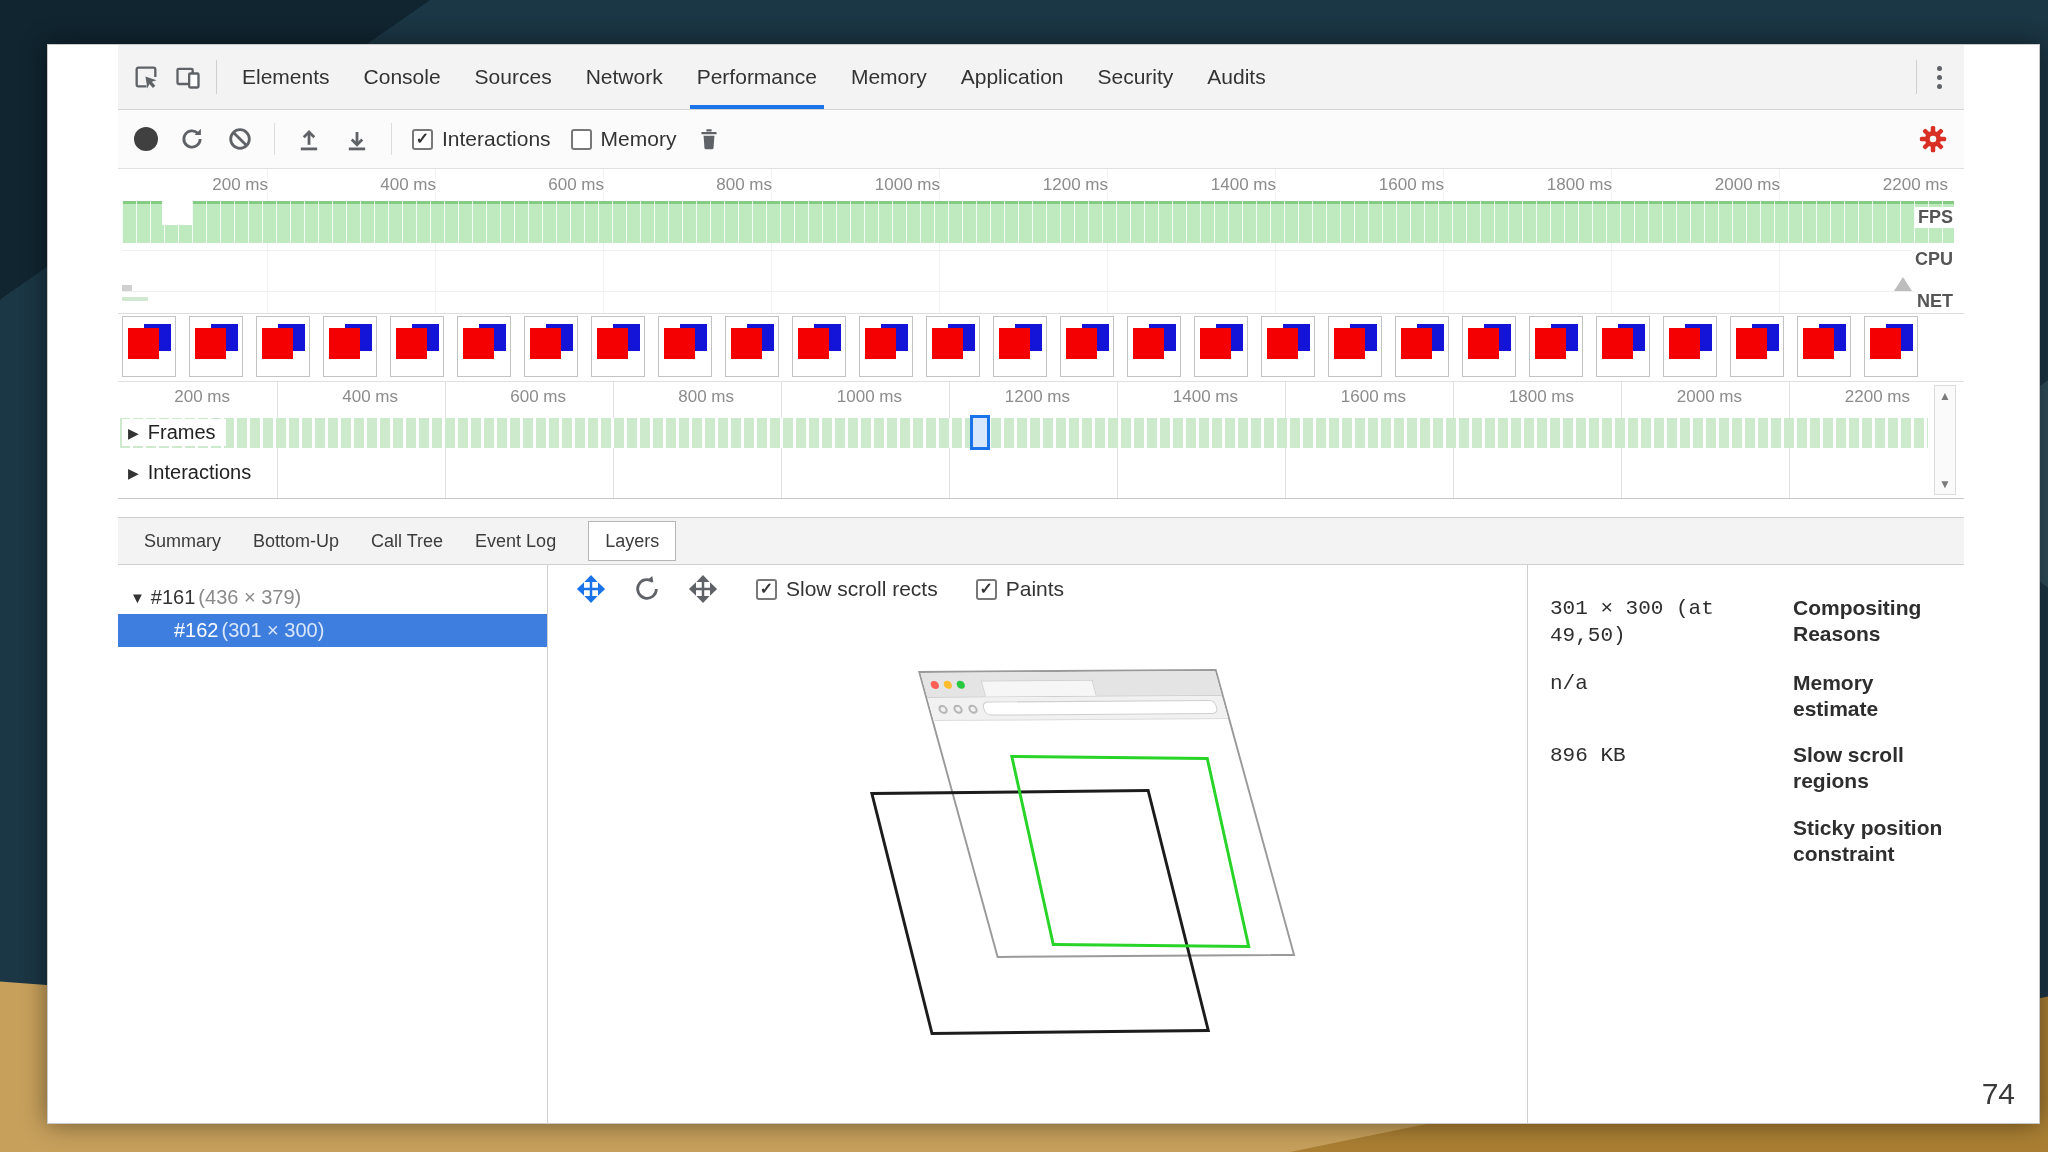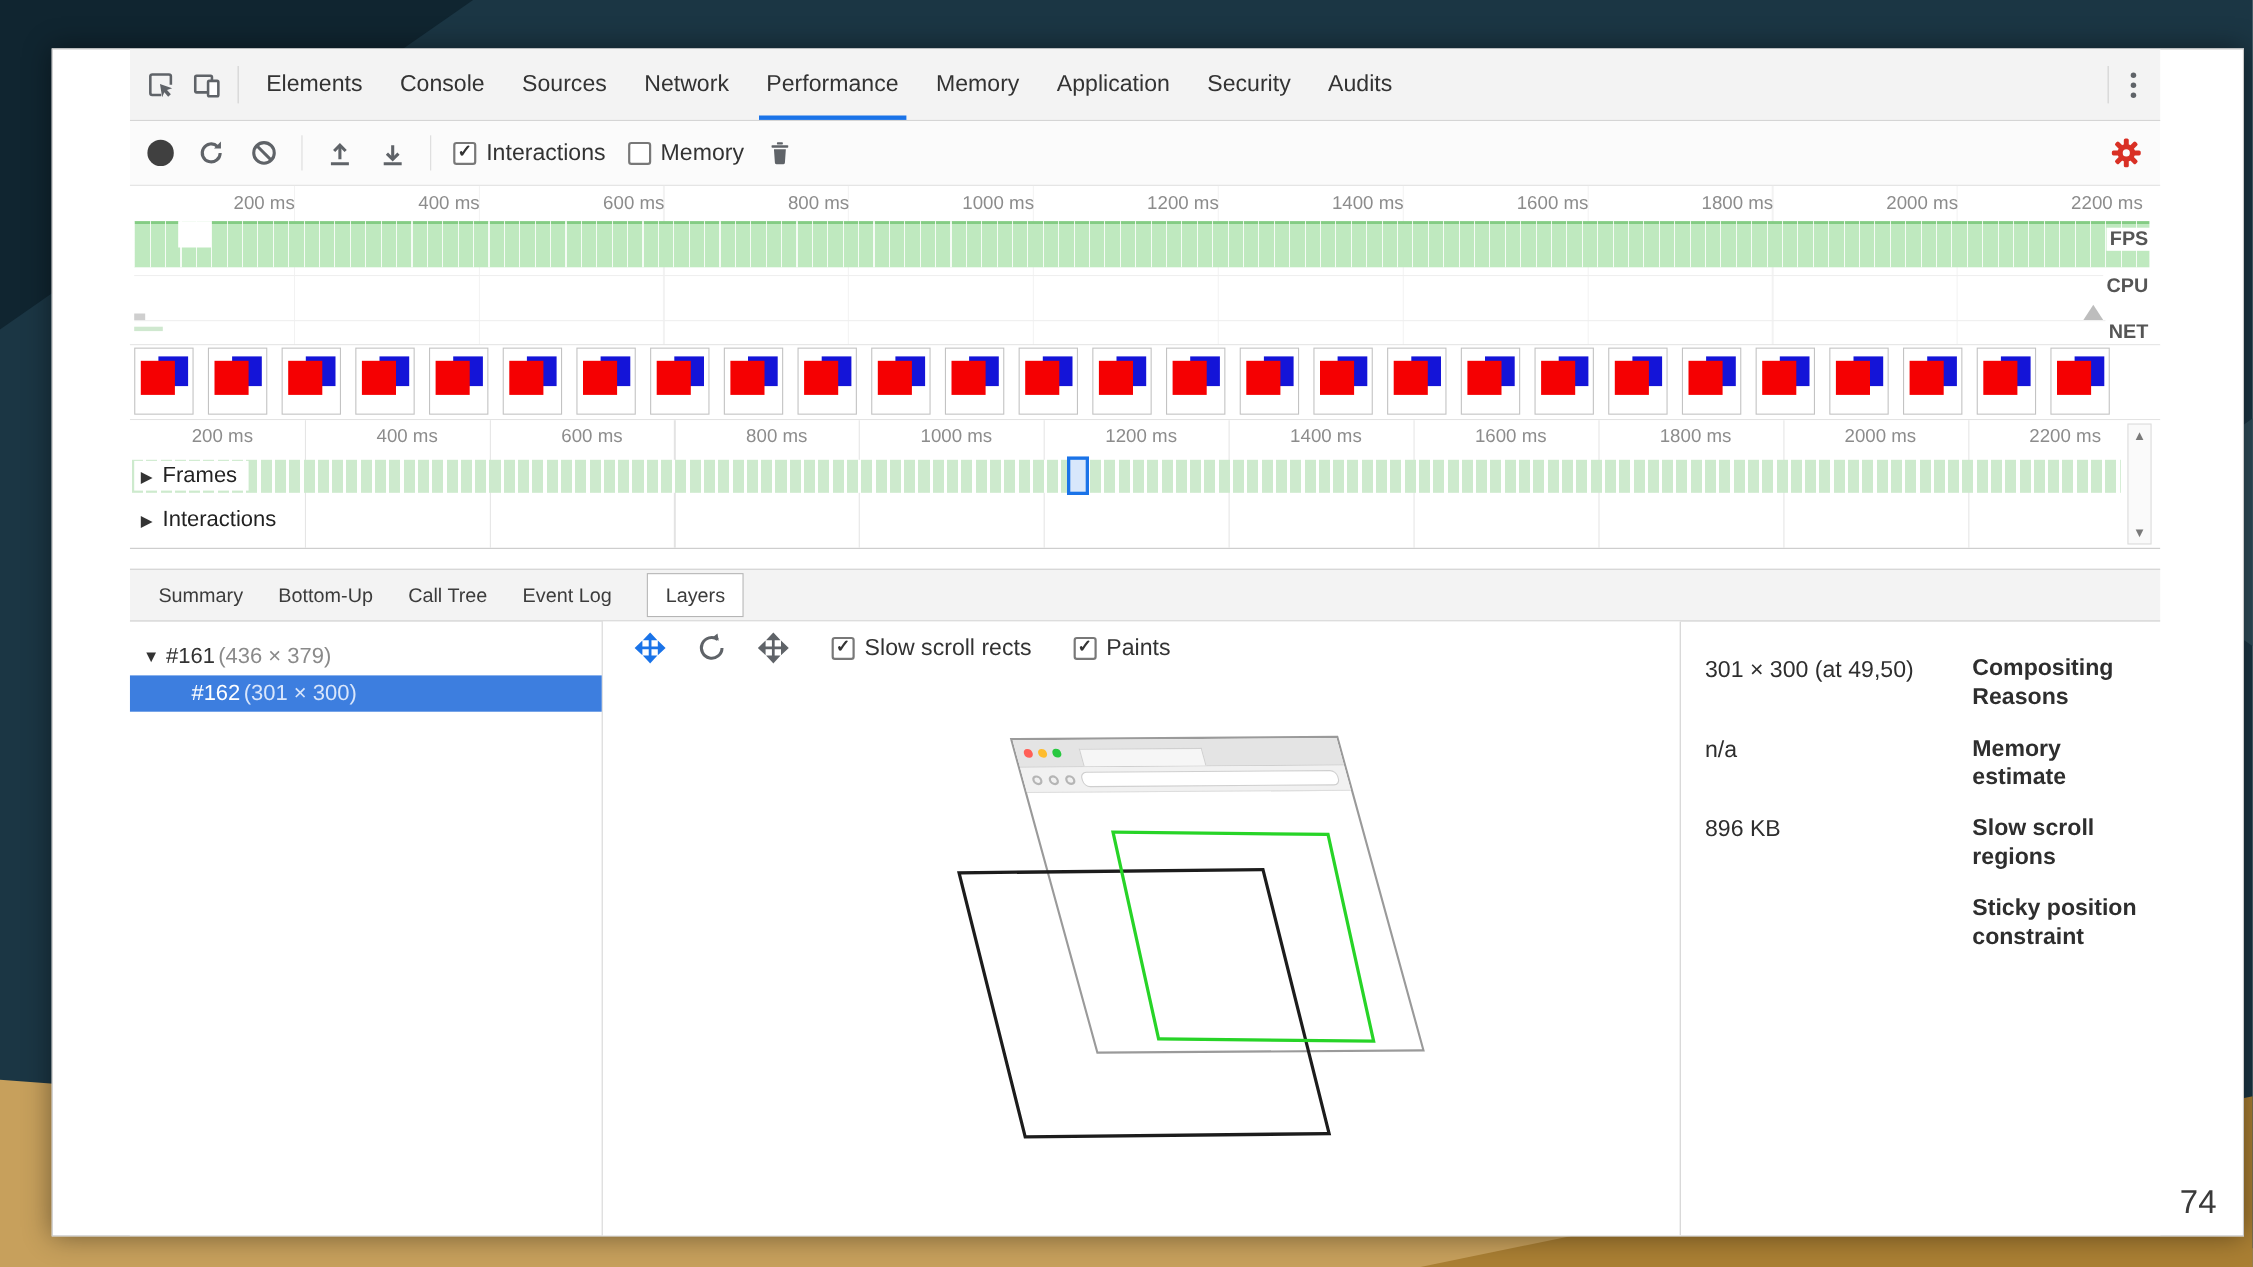--- a/index.html
+++ b/index.html
@@ -120,21 +120,21 @@
   .sprite-tab{width:110px;height:15px;background:#f6f6f6;border:1px solid #d0d0d0;border-bottom:none;margin-left:12px;}
   .sprite-nav{height:22px;background:#f1f1f1;border-bottom:1px solid #ddd;display:flex;align-items:center;gap:6px;padding:0 8px;}
   .nav-dot{width:9px;height:9px;border-radius:50%;border:2px solid #b5b5b5;box-sizing:border-box;}
   .url{flex:1;height:12px;background:#fff;border:1px solid #cfcfcf;border-radius:6px;}
   .quad.black{left:322px;top:179px;width:280px;height:243px;border:3px solid #1c1c1c;transform:skewX(13.5deg) rotate(-0.6deg);z-index:2;}
   .quad.green{left:462px;top:142px;width:198px;height:191px;border:3px solid #27d427;transform:skewX(13deg) rotate(0.6deg);z-index:3;}
 
   .layer-details{width:436px;flex:none;box-sizing:border-box;padding:30px 12px 0 22px;
     display:grid;grid-template-columns:243px 1fr;row-gap:20px;align-content:start;font-size:21px;color:#2e2e2e;}
   .dlabel{font-weight:bold;line-height:1.25;}
-  .dvalue{line-height:1.3;}
+  .dvalue{line-height:1.3;font-family:Liberation Mono, monospace;}
 
   .icon-svg{display:block;}
 </style>
 </head>
 <body>
 
 <div class="bgshape bg-corner"></div>
 <div class="bgshape bg-wedge"></div>
 <div class="bgshape bg-tan"></div>
 <div class="bgshape bg-gold"></div>

